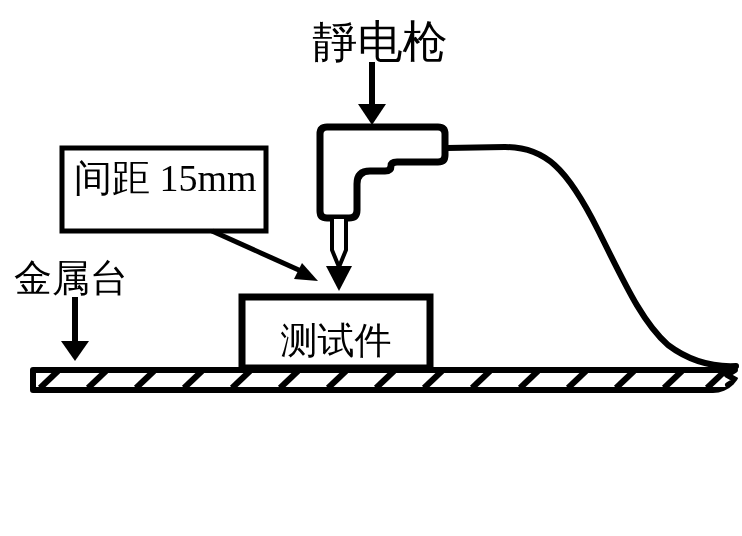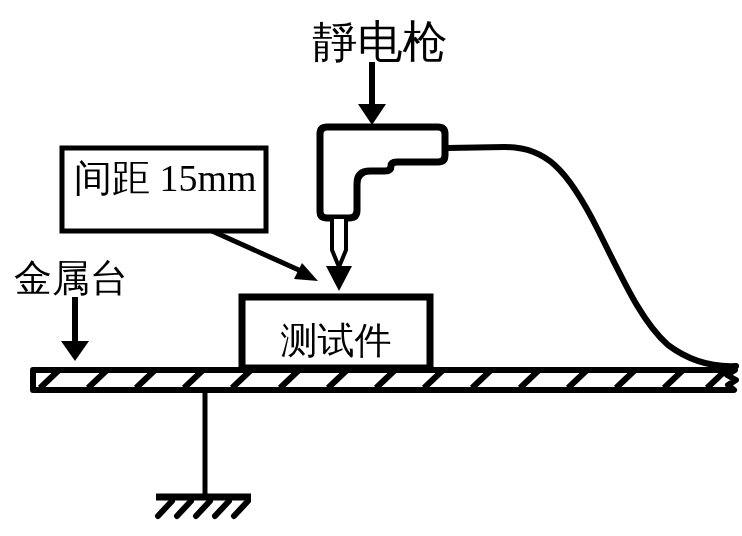--- a/index.html
+++ b/index.html
@@ -4,23 +4,24 @@
 <style>
   html, body {
     margin: 0;
     padding: 0;
     background: #ffffff;
     font-family: "Liberation Serif", "DejaVu Serif", serif;
   }
   .stage {
     position: relative;
     width: 742px;
-    height: 536px;
+    height: 393px;
     background: var(--bg, #ffffff);
     overflow: hidden;
+    border-radius: 29px;
   }
   svg { display: block; }
   .cjk-label {
     font-family: "Liberation Serif", "DejaVu Serif", serif;
     fill: var(--line, #000000);
   }
 </style>
 </head>
 <body>
 

